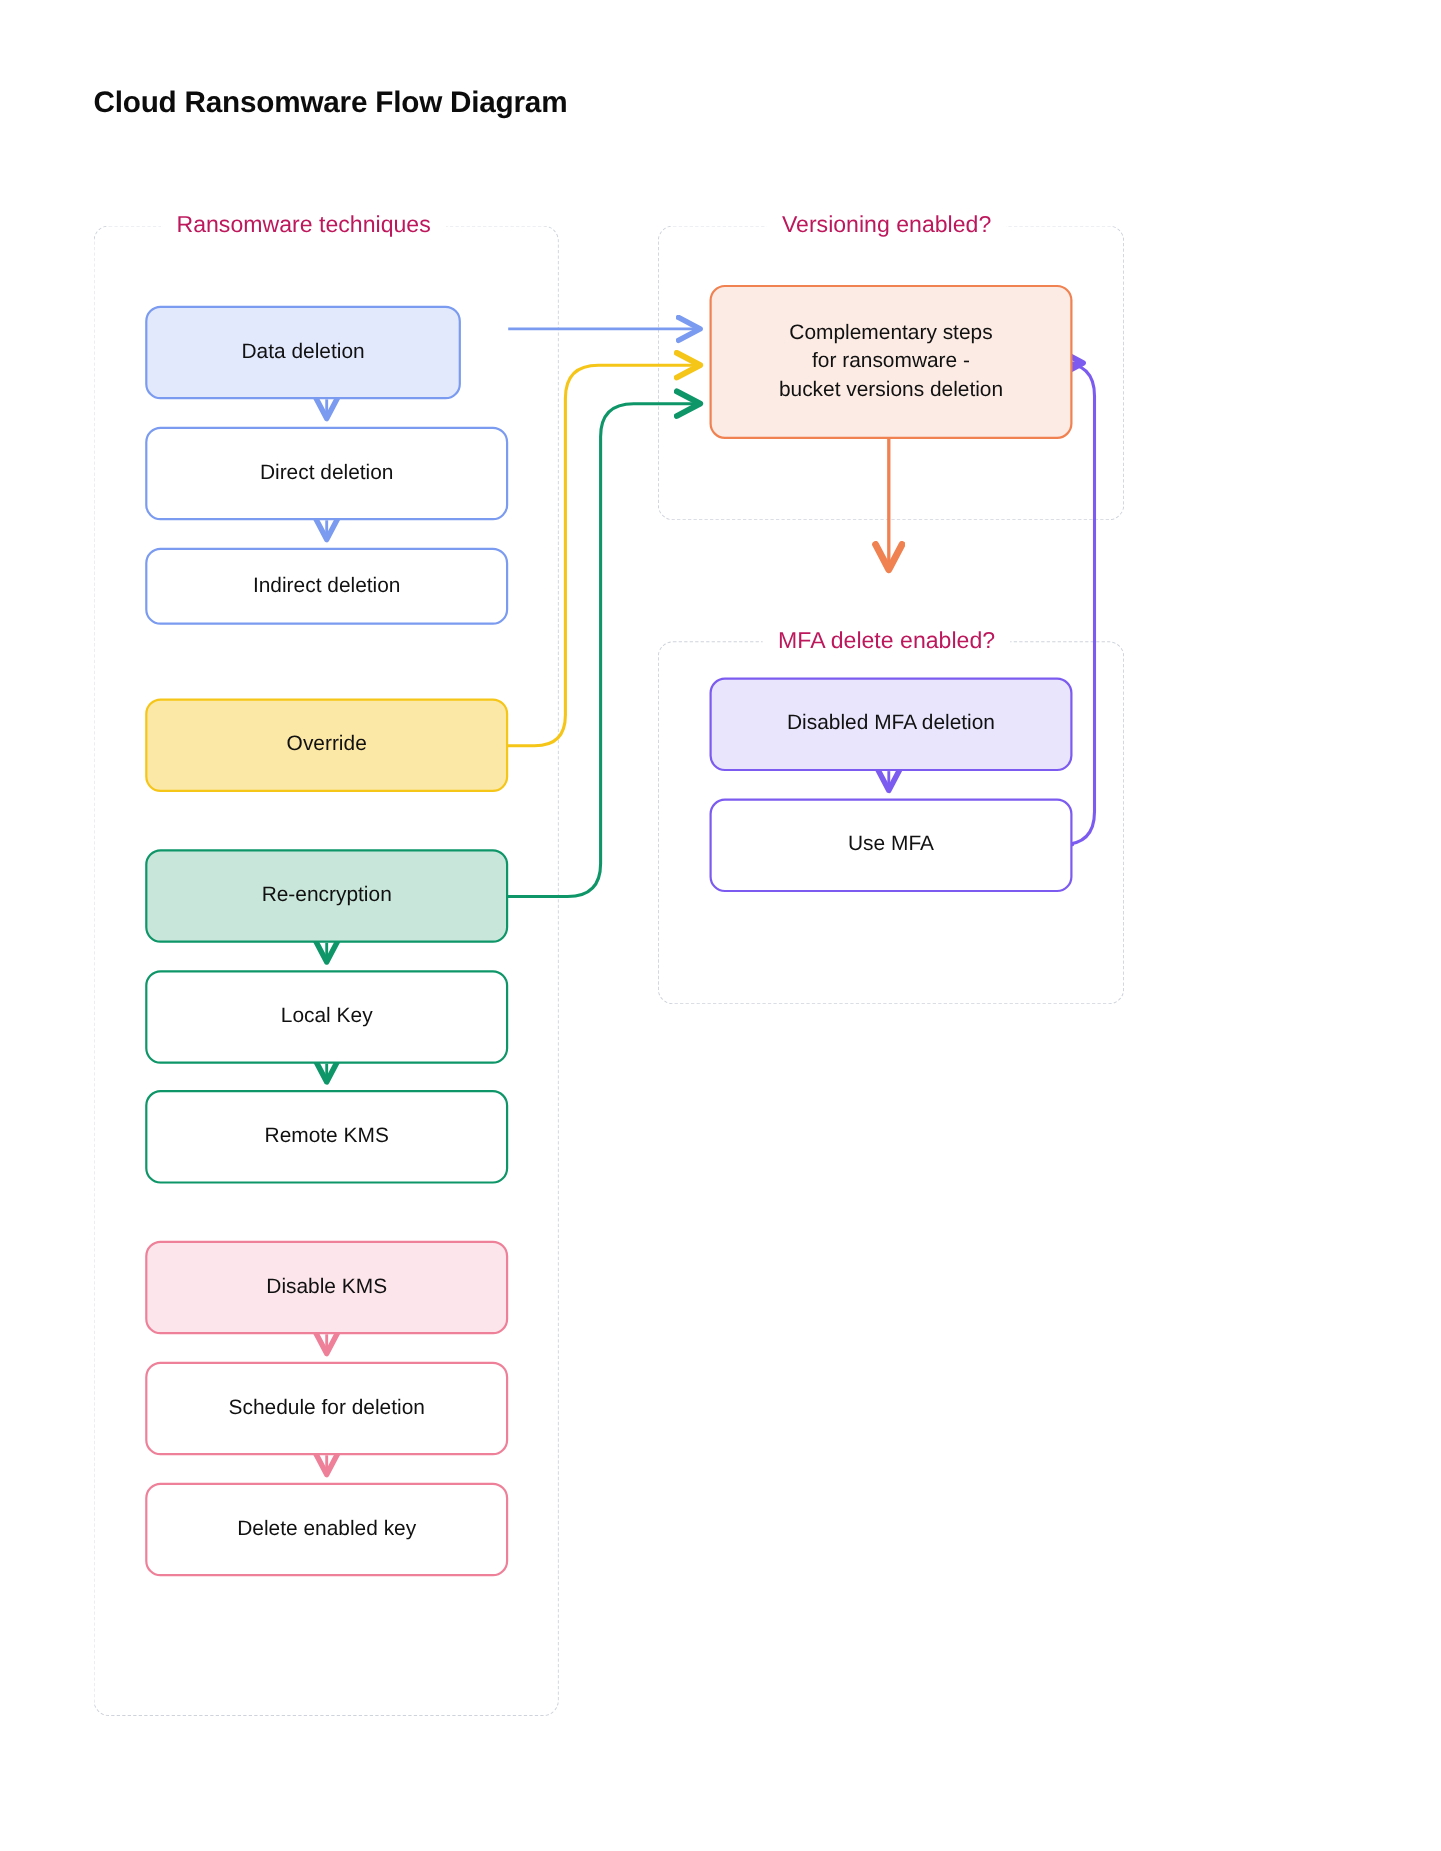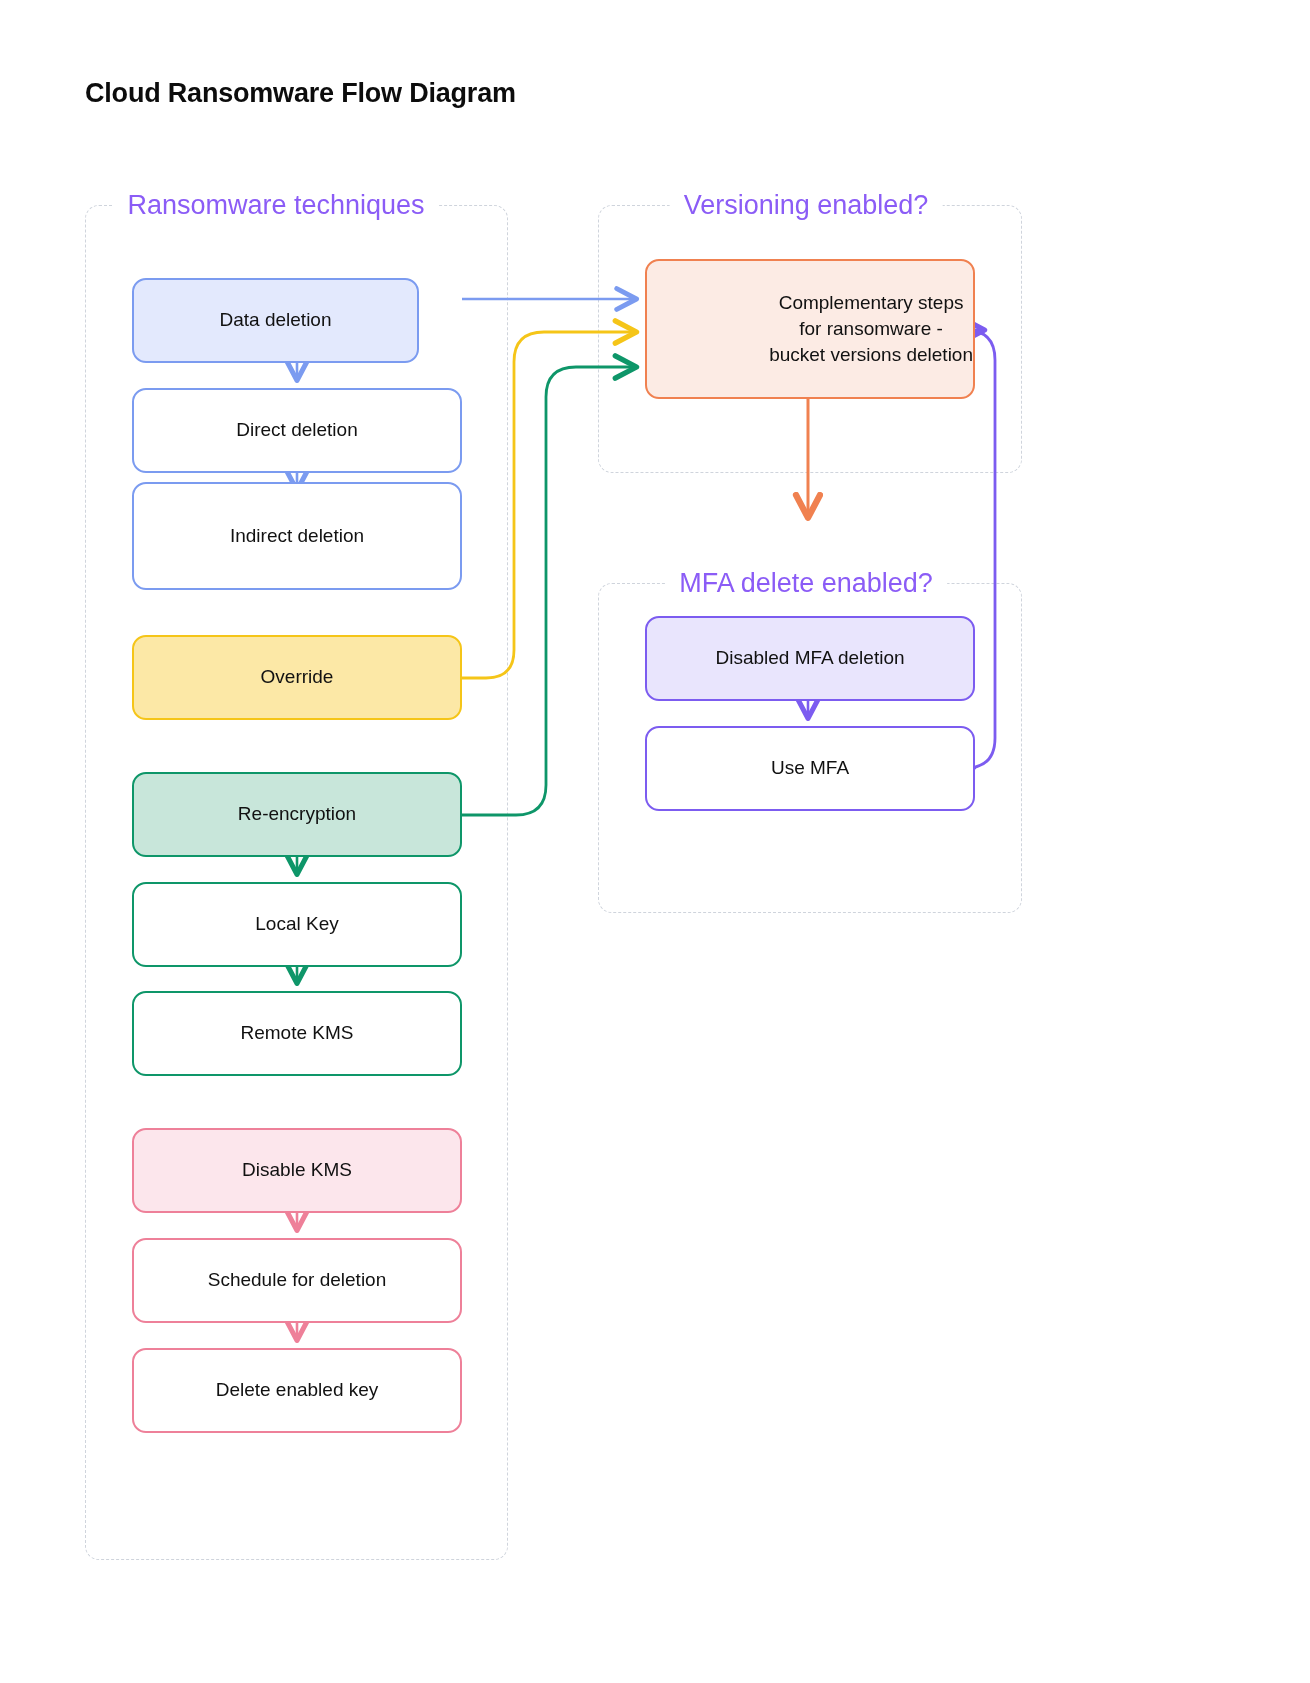--- a/index.html
+++ b/index.html
@@ -2,21 +2,21 @@
 <html><head>
 <meta charset="utf-8">
 <style>
   html,body{margin:0;padding:0;background:#ffffff;}
   body{width:1310px;height:1683px;position:relative;overflow:hidden;
        font-family:"Liberation Sans","DejaVu Sans",sans-serif;color:#111111;}
   #canvas{position:absolute;left:0;top:0;width:1310px;height:1683px;}
   #title{position:absolute;left:85px;top:78px;font-size:27px;font-weight:bold;
          letter-spacing:-0.2px;color:#0c0c0c;text-align:center;}
   .group{position:absolute;border:1.6px dashed #cfd4dc;border-radius:14px;box-sizing:border-box;}
-  .group-label{position:absolute;background:#ffffff;font-size:27px;color:#8b5cf6;
+  .group-label{position:absolute;background:#ffffff;font-size:21px;color:#be185d;
                padding:0 14px;white-space:nowrap;transform:translate(-50%,-50%);}
   .node{position:absolute;box-sizing:border-box;border-radius:14px;
         display:flex;align-items:center;justify-content:center;text-align:center;
         font-size:19px;line-height:1.38;color:#111111;}
   svg.edges{position:absolute;left:0;top:0;width:1310px;height:1683px;overflow:visible;
             pointer-events:none;}
 </style>
 </head>
 <body>
 
@@ -76,21 +76,21 @@
 
     <path d="M975,768 L965,768 Q995,768 995,738 L995,360 Q995,330 965,330 L984,330" fill="none" stroke="#7c5cf0" stroke-width="2.8" stroke-linecap="round" marker-end="url(#ah-purple)"></path>
   </svg>
 
   <div class="node" style="left:132px;top:278px;width:287px;height:85px;border:2.4px solid #7b9bf0;background:#e3e9fd;">
     <span>Data deletion</span>
   </div>
   <div class="node" style="left:132px;top:388px;width:330px;height:85px;border:2.4px solid #7b9bf0;background:#ffffff;">
     <span>Direct deletion</span>
   </div>
-  <div class="node" style="left:132px;top:482px;width:330px;height:108px;border:2.4px solid #7b9bf0;background:#ffffff;">
+  <div class="node" style="left:132px;top:498px;width:330px;height:70px;border:2.4px solid #7b9bf0;background:#ffffff;">
     <span>Indirect deletion</span>
   </div>
 
   <div class="node" style="left:132px;top:635px;width:330px;height:85px;border:2.6px solid #f5c518;background:#fce8a6;">
     <span>Override</span>
   </div>
 
   <div class="node" style="left:132px;top:772px;width:330px;height:85px;border:2.6px solid #0e9669;background:#c8e6da;">
     <span>Re-encryption</span>
   </div>
@@ -104,21 +104,21 @@
   <div class="node" style="left:132px;top:1128px;width:330px;height:85px;border:2.4px solid #ee8099;background:#fce6ec;">
     <span>Disable KMS</span>
   </div>
   <div class="node" style="left:132px;top:1238px;width:330px;height:85px;border:2.4px solid #ee8099;background:#ffffff;">
     <span>Schedule for deletion</span>
   </div>
   <div class="node" style="left:132px;top:1348px;width:330px;height:85px;border:2.4px solid #ee8099;background:#ffffff;">
     <span>Delete enabled key</span>
   </div>
 
-  <div class="node" style="left:645px;top:259px;width:330px;height:140px;border:2.6px solid #f08150;background:#fcebe4;justify-content:flex-end;">
+  <div class="node" style="left:645px;top:259px;width:330px;height:140px;border:2.6px solid #f08150;background:#fcebe4;">
     <span style="white-space:pre-line;">Complementary steps
 for ransomware -
 bucket versions deletion</span>
   </div>
   <div class="node" style="left:645px;top:616px;width:330px;height:85px;border:2.6px solid #7c5cf0;background:#e9e5fd;">
     <span>Disabled MFA deletion</span>
   </div>
   <div class="node" style="left:645px;top:726px;width:330px;height:85px;border:2.6px solid #7c5cf0;background:#ffffff;align-items:center;">
     <span>Use MFA</span>
   </div>

